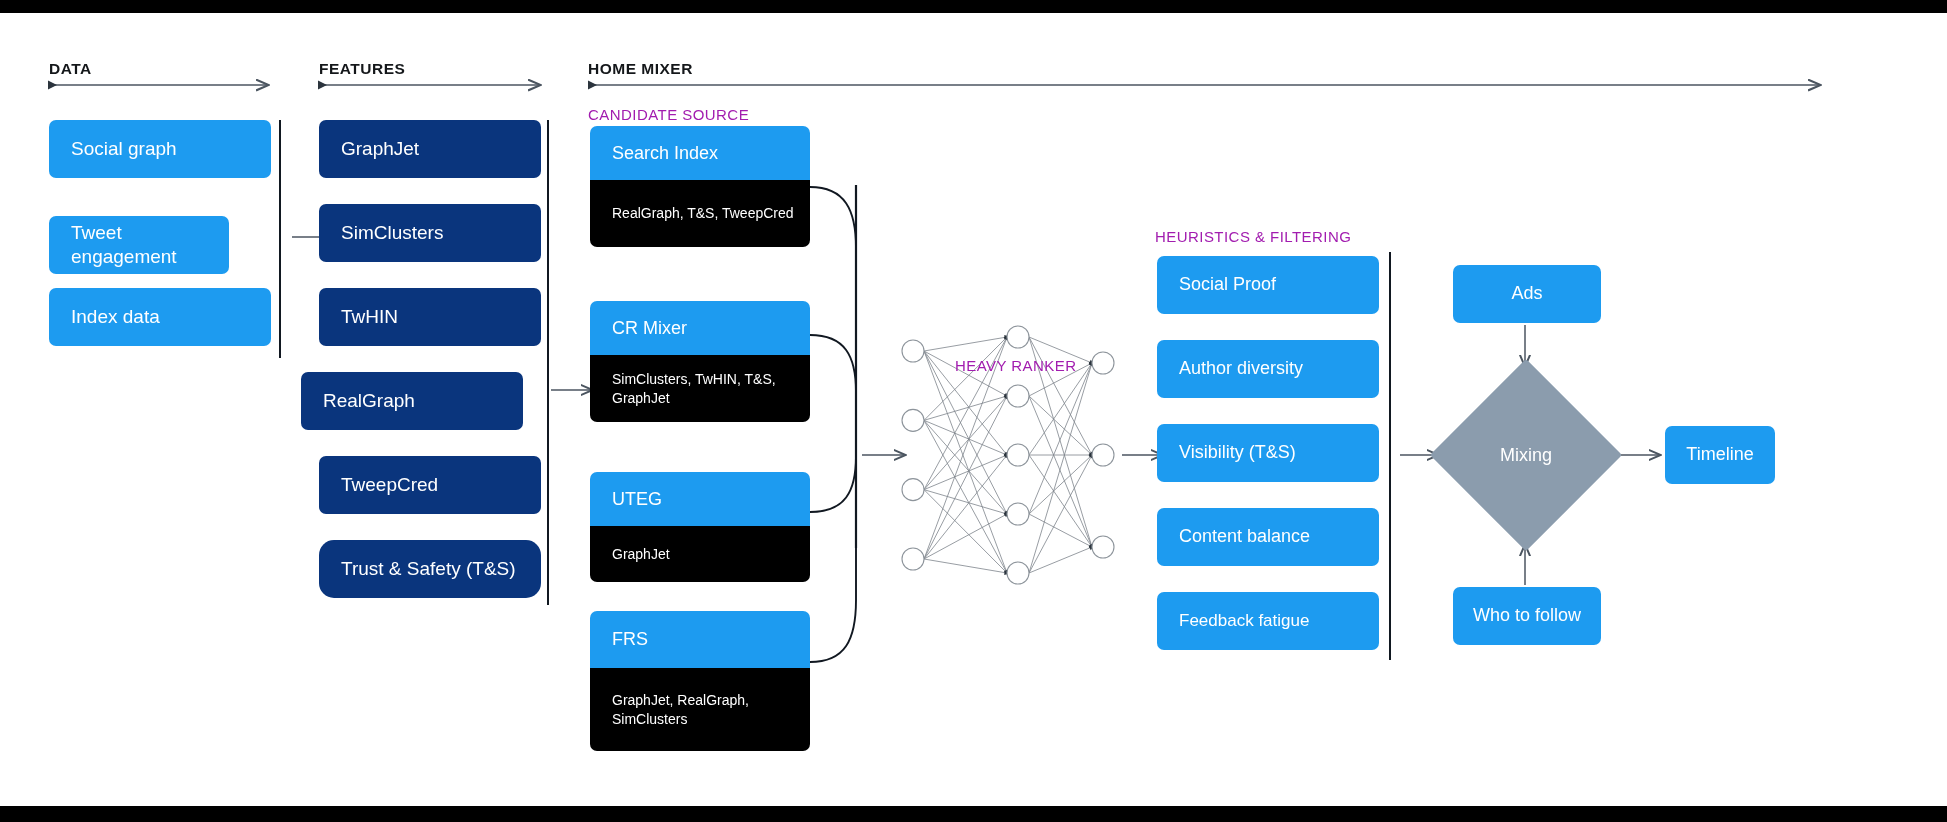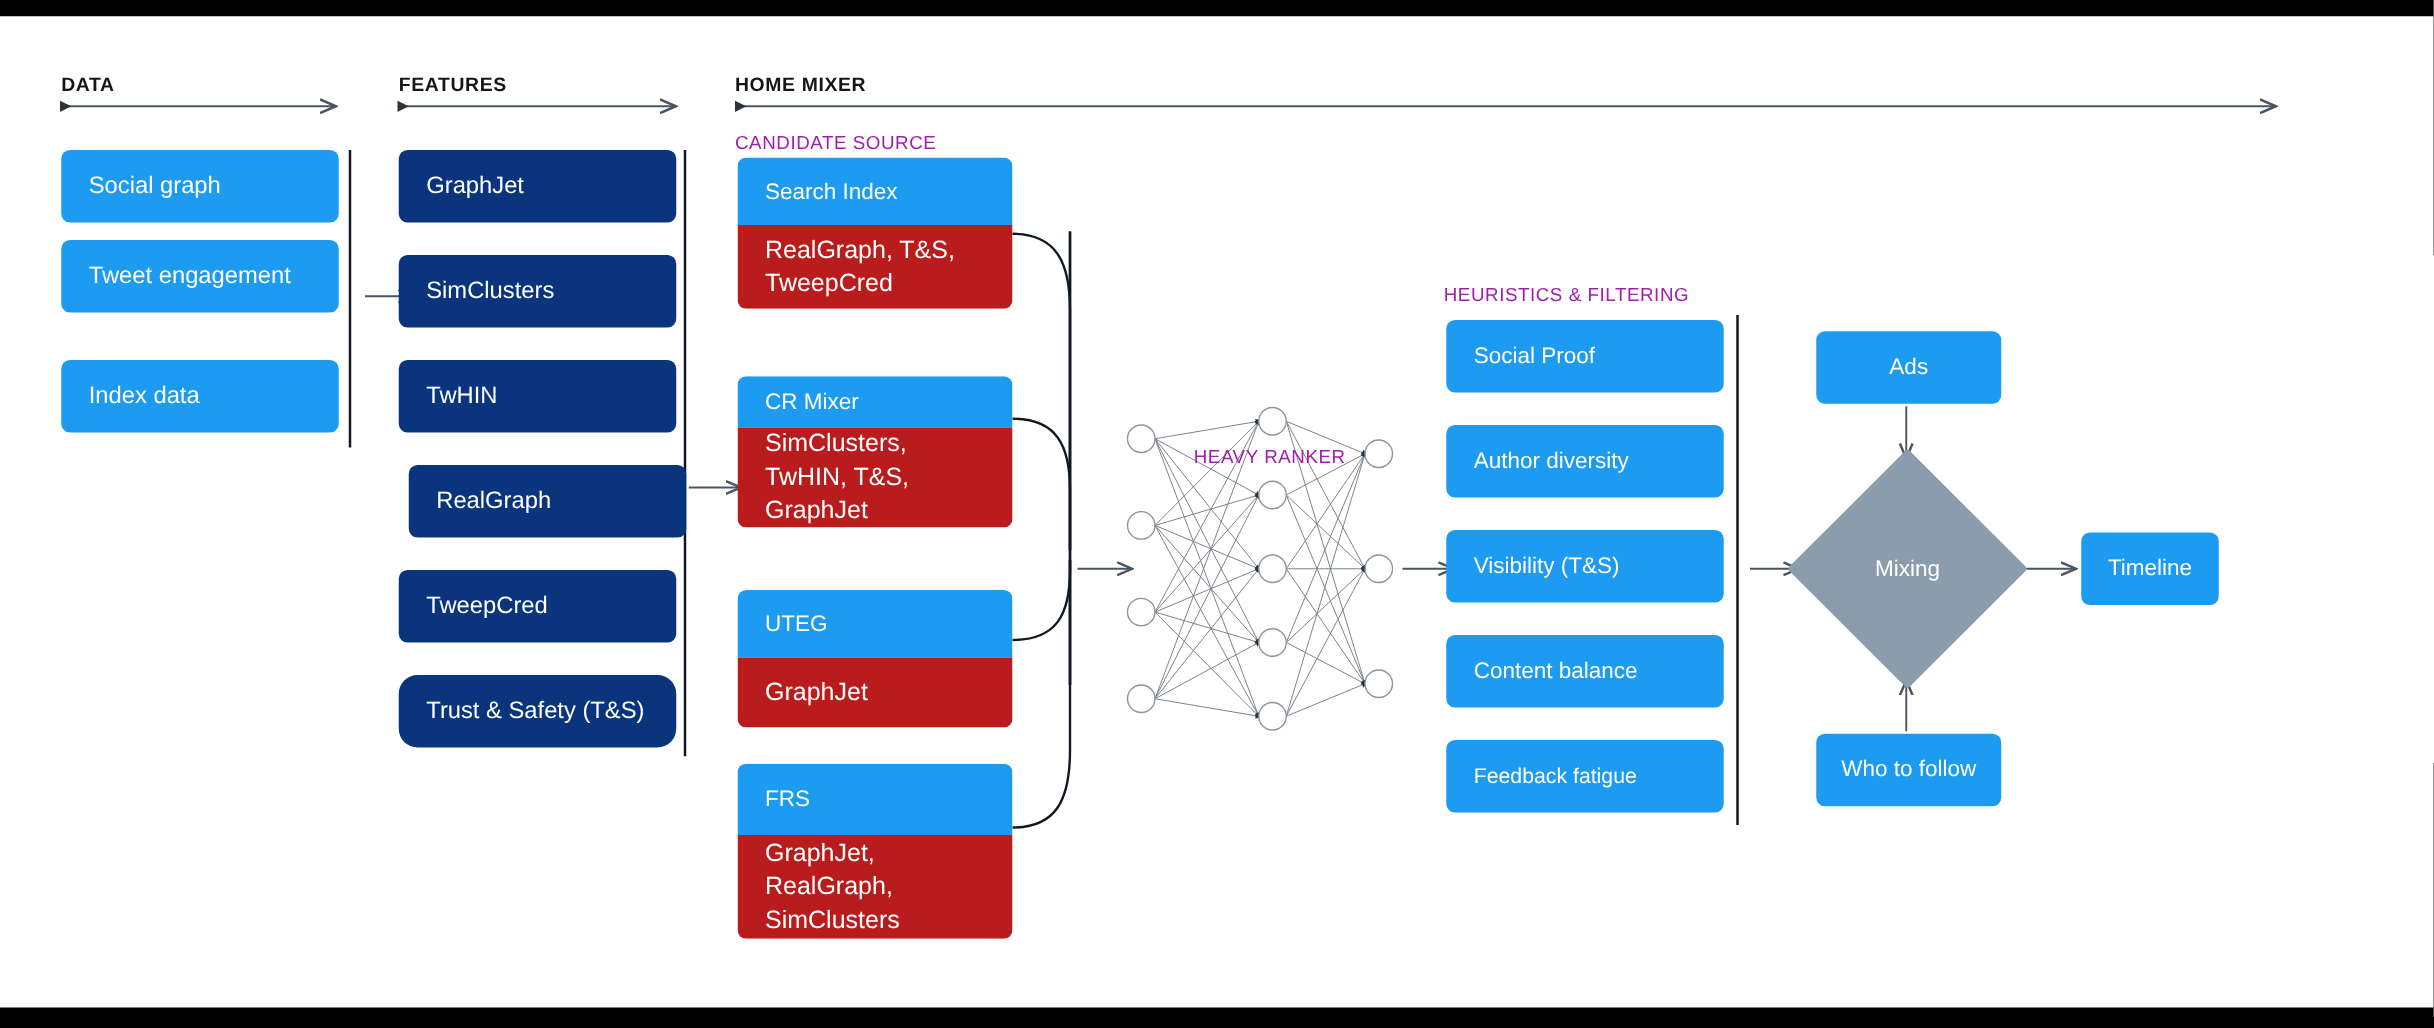--- a/index.html
+++ b/index.html
@@ -80,23 +80,23 @@
   .cs-head {
     background: #1d9bf0;
     color: #ffffff;
     font-size: 18px;
     display: flex;
     align-items: center;
     padding-left: 22px;
     box-sizing: border-box;
   }
   .cs-body {
-    background: #b91c1c;
+    background: #000000;
     color: #ffffff;
-    font-size: 20px;
+    font-size: 14px;
     line-height: 1.33;
     display: flex;
     align-items: center;
     padding: 0 16px 0 22px;
     box-sizing: border-box;
     flex: 1;
   }
 
   
   .diamond-wrap {
@@ -261,37 +261,37 @@
   <div class="sub-title" style="left:955px; top:357px;">HEAVY RANKER</div>
   <div class="sub-title" style="left:1155px; top:228px;">HEURISTICS &amp; FILTERING</div>
 
   <div class="vrule" style="left:279px; top:120px; height:238px;"></div>
   <div class="vrule" style="left:547px; top:120px; height:485px;"></div>
   <div class="vrule" style="left:1389px; top:252px; height:408px;"></div>
 
   <div class="card blue pad" style="left:49px; top:120px; width:222px; height:58px;">
     <span>Social graph</span>
   </div>
-  <div class="card blue pad" style="left:49px; top:192px; width:222px; height:58px;">
+  <div class="card blue pad" style="left:49px; top:216px; width:180px; height:58px;justify-content:flex-end;">
     <span>Tweet engagement</span>
   </div>
   <div class="card blue pad" style="left:49px; top:288px; width:222px; height:58px;">
     <span>Index data</span>
   </div>
 
   <div class="card navy pad" style="left:319px; top:120px; width:222px; height:58px;">
     <span>GraphJet</span>
   </div>
   <div class="card navy pad" style="left:319px; top:288px; width:222px; height:58px;">
     <span>TwHIN</span>
   </div>
   <div class="card navy pad" style="left:319px; top:204px; width:222px; height:58px;">
     <span>SimClusters</span>
   </div>
-  <div class="card navy pad" style="left:327px; top:372px; width:222px; height:58px;">
+  <div class="card navy pad" style="left:301px; top:372px; width:222px; height:58px;">
     <span>RealGraph</span>
   </div>
   <div class="card navy pad" style="left:319px; top:456px; width:222px; height:58px;">
     <span>TweepCred</span>
   </div>
   <div class="card navy pad" style="left:319px; top:540px; width:222px; height:58px;border-radius:15px;">
     <span>Trust &amp; Safety (T&amp;S)</span>
   </div>
 
   <div class="cs" style="left:590px; top:126px; width:220px; height:121px;">

